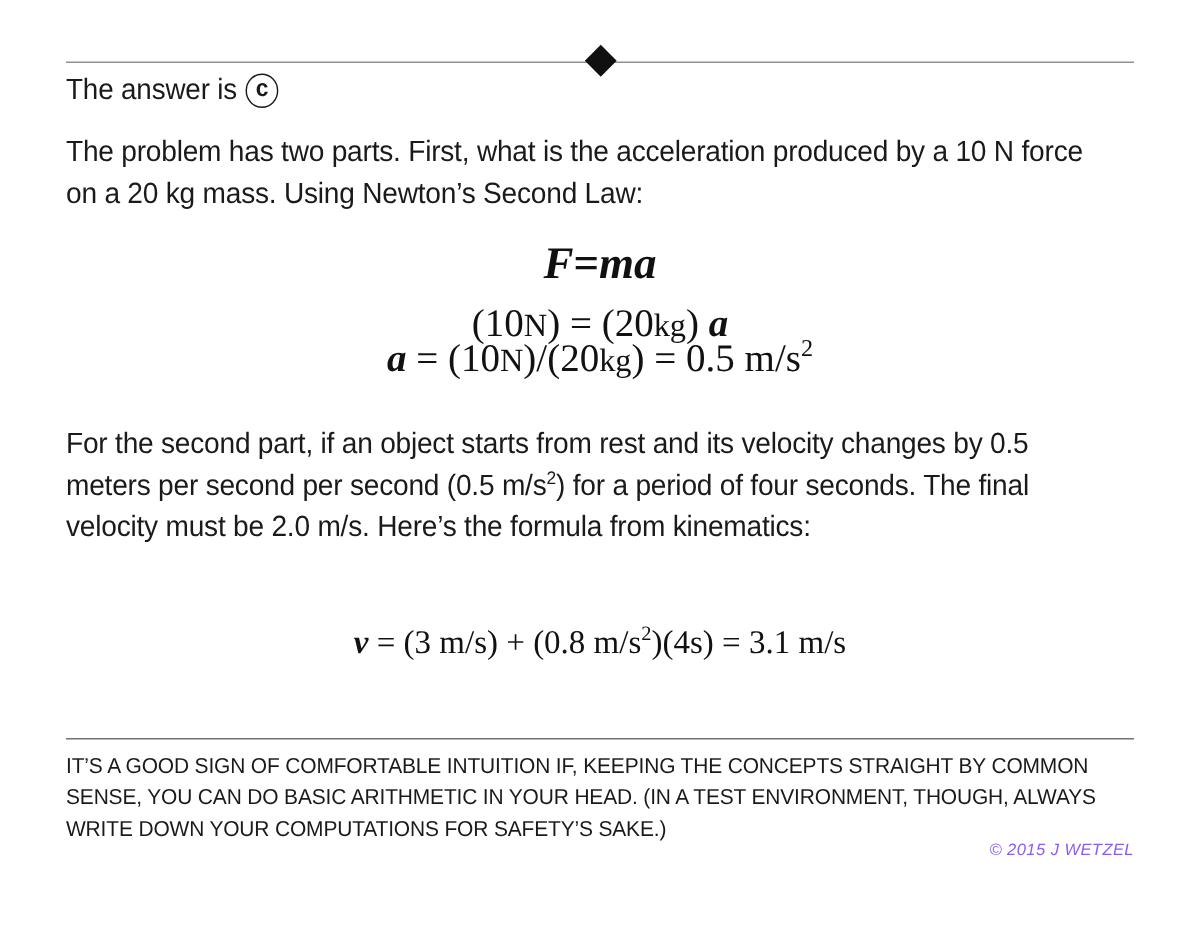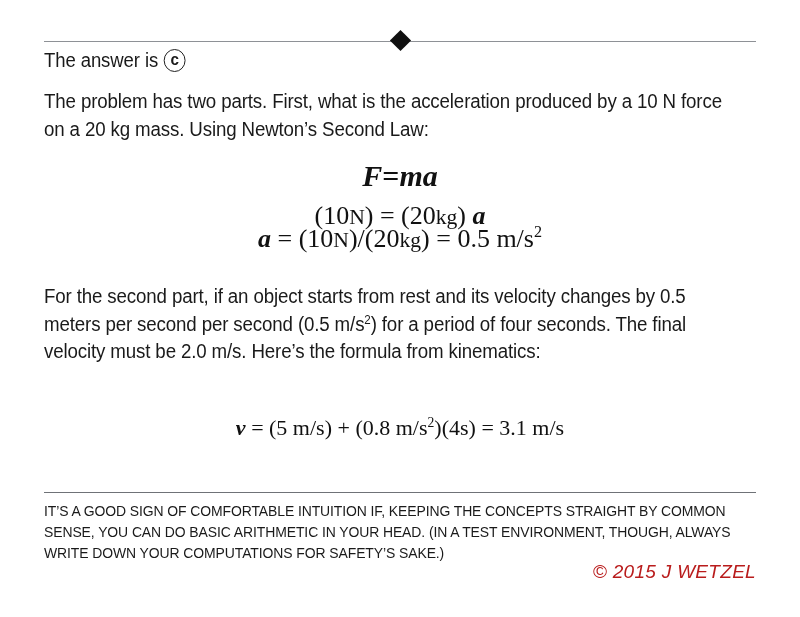--- a/index.html
+++ b/index.html
@@ -139,23 +139,23 @@
     line-height: 21px;
     letter-spacing: -0.1px;
     transform: scaleX(0.97);
     transform-origin: left top;
     color: #1a1a1a;
   }
   .copyright {
     position: absolute;
     right: 44px;
     top: 561px;
-    font-size: 19px;
-    font-style: italic;
-    color: #b91c1c;
+    font-size: 11px;
+    font-style: italic;
+    color: #8b5cf6;
     letter-spacing: 0.3px;
   }
 </style>
 </head>
 <body>
 
 <div class="page">
 
   <div class="rule rule-top"></div>
   <div class="diamond"></div>
@@ -187,21 +187,21 @@
   </div>
 
   <div class="para para-2">
     <span>For the second part, if an object starts from rest and its velocity changes by 0.5 meters per second per second (0.5 m/s</span><sup class="s">2</sup><span>) for a period of four seconds.  The final velocity must be 2.0 m/s.  Here’s the formula from kinematics:</span>
   </div>
 
 
   <div class="eq eq-line5">
     <span class="var">v</span>
     <span>=</span>
-    <span>(5 m/s)</span>
+    <span>(3 m/s)</span>
     <span>+</span>
     <span>(0.8 m/s</span><sup class="s">2</sup><span>)(4s)</span>
     <span>=</span>
     <span>3.1 m/s</span>
   </div>
 
   <div class="rule rule-bottom"></div>
 
   <div class="footer">IT’S A GOOD SIGN OF COMFORTABLE INTUITION IF, KEEPING THE CONCEPTS STRAIGHT BY COMMON SENSE, YOU CAN DO BASIC ARITHMETIC IN YOUR HEAD.  (IN A TEST ENVIRONMENT, THOUGH, ALWAYS WRITE DOWN YOUR COMPUTATIONS FOR SAFETY’S SAKE.)</div>
 

